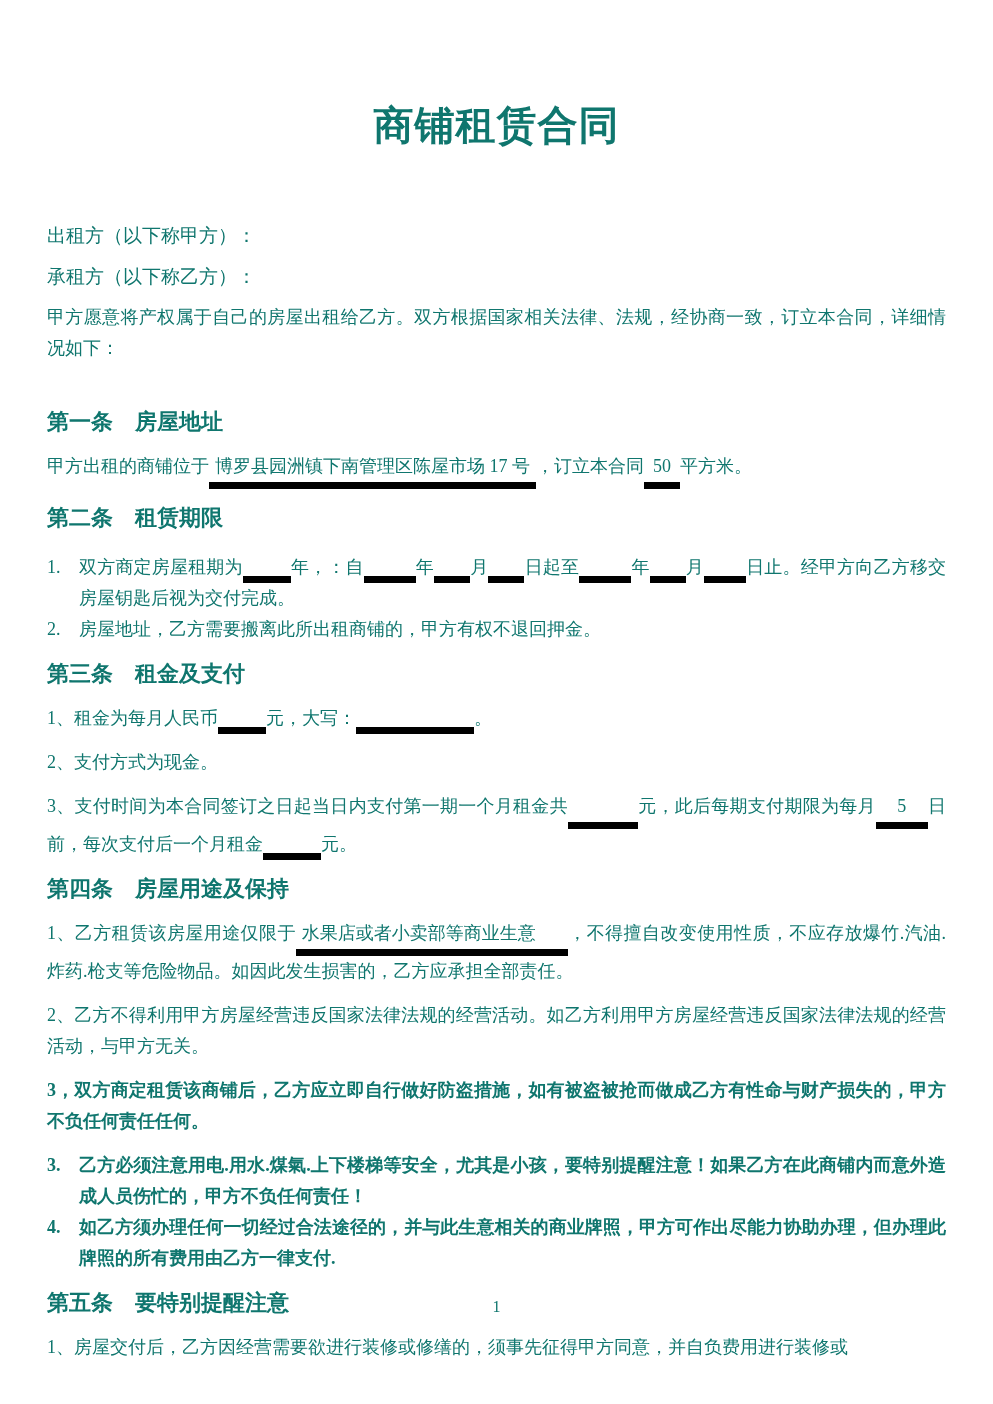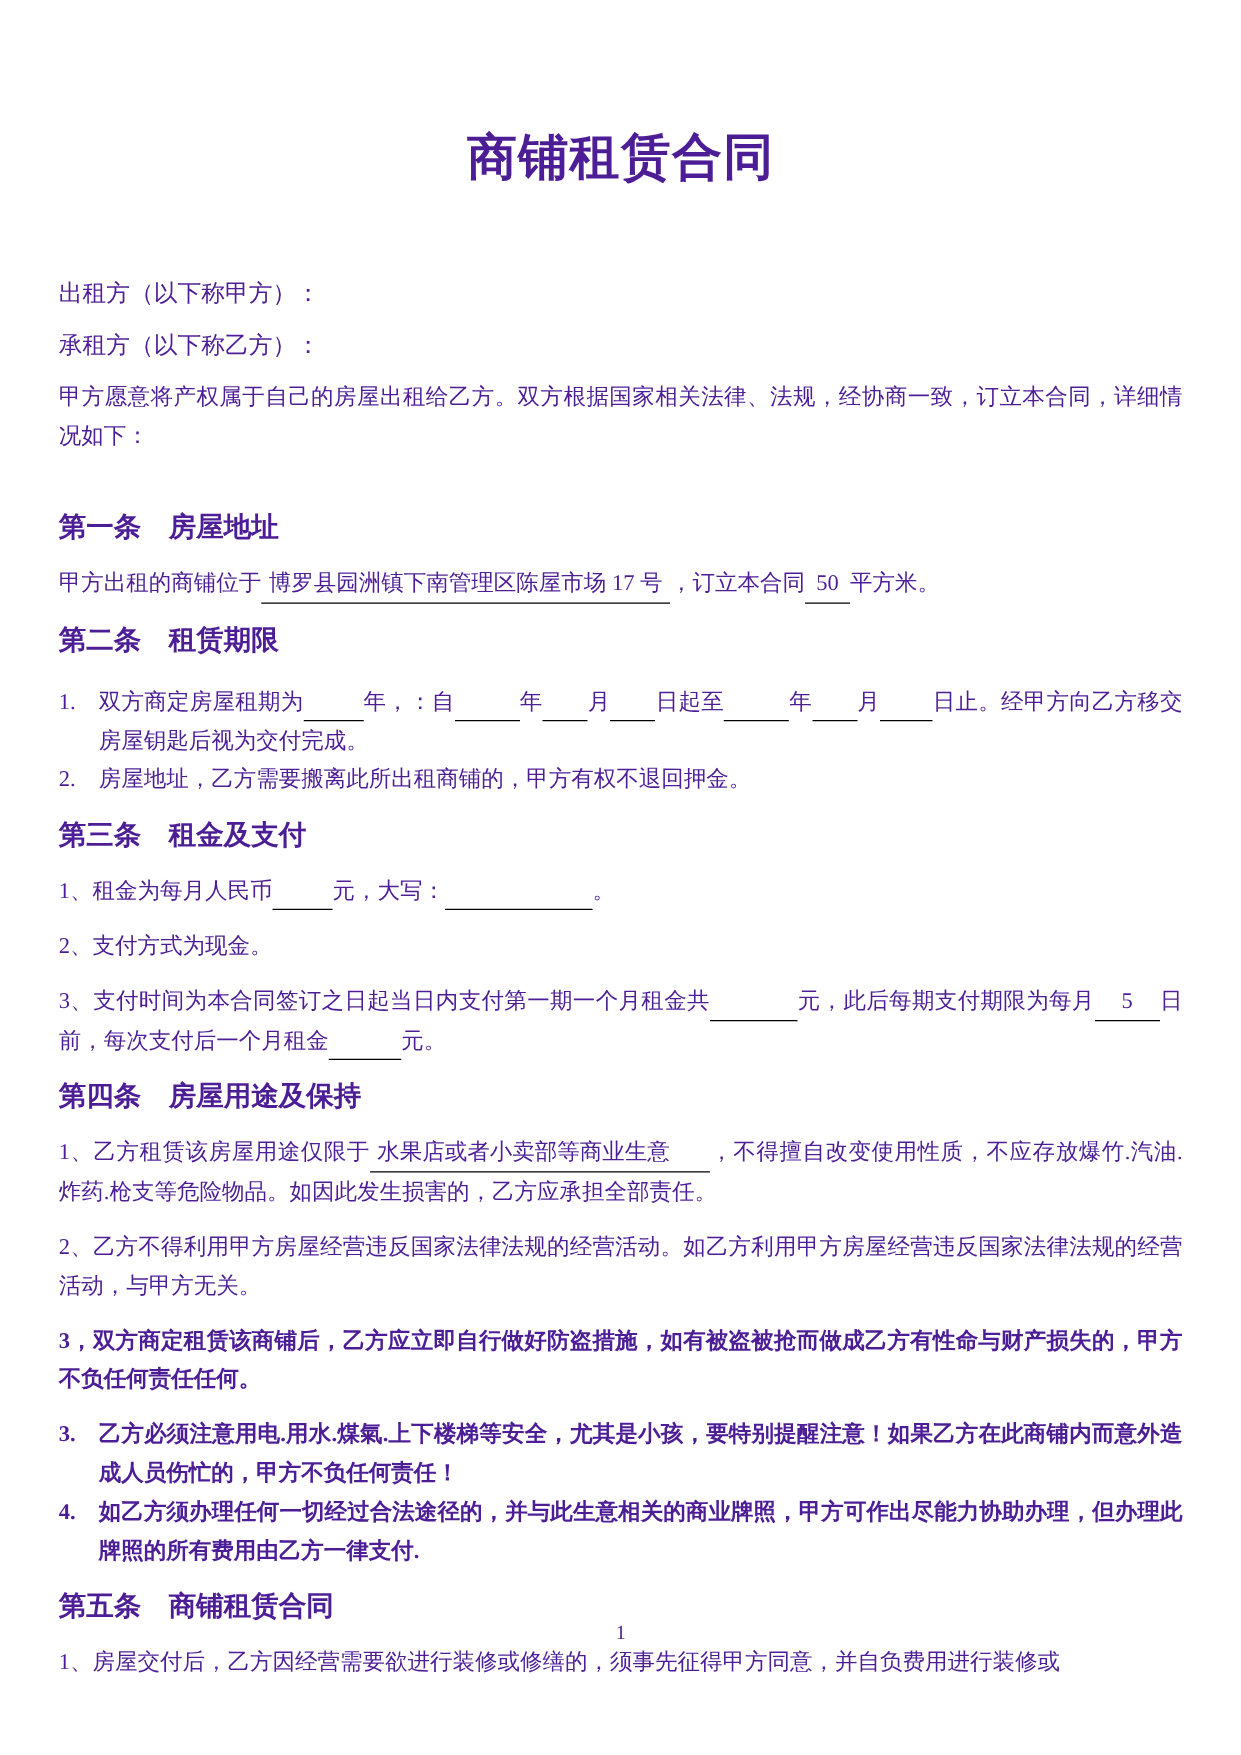--- a/index.html
+++ b/index.html
@@ -3,21 +3,21 @@
 <meta charset="utf-8">
 <style>
   html,body{margin:0;padding:0;background:#fff;}
   .page{
     position:relative;
     width:993px;
     height:1404px;
     margin:0 auto;
     background:#fff;
     font-family:"Liberation Serif","DejaVu Serif",serif;
-    color:#4c1d95;
+    color:#0f766e;
     box-sizing:border-box;
     padding:0 47px;
     overflow:hidden;
   }
   .title{
     margin:0;
     padding-top:100px;
     text-align:center;
     font-size:40px;
     line-height:1.3;
@@ -57,21 +57,21 @@
     line-height:31px;
   }
   .list-item + .list-item{margin-top:0px;}
   .list-num{
     flex:0 0 32px;
     white-space:nowrap;
   }
   .list-body{flex:1;text-align:justify;}
   .blank{
     display:inline-block;
-    border-bottom:1px solid #000000;
+    border-bottom:7px solid #000000;
     height:20px;
     line-height:20px;
     vertical-align:bottom;
     text-align:center;
   }
   .blank.filled{
     height:auto;
     line-height:inherit;
     padding:0 6px;
     vertical-align:baseline;
@@ -136,18 +136,18 @@
   <p class="para mt-sm bold">3，双方商定租赁该商铺后，乙方应立即自行做好防盗措施，如有被盗被抢而做成乙方有性命与财产损失的，甲方不负任何责任任何。</p>
   <div class="list-item mt-sm bold">
     <span class="list-num">3.</span>
     <div class="list-body">乙方必须注意用电.用水.煤氣.上下楼梯等安全，尤其是小孩，要特别提醒注意！如果乙方在此商铺内而意外造成人员伤忙的，甲方不负任何责任！</div>
   </div>
   <div class="list-item mt-sm bold">
     <span class="list-num">4.</span>
     <div class="list-body">如乙方须办理任何一切经过合法途径的，并与此生意相关的商业牌照，甲方可作出尽能力协助办理，但办理此牌照的所有费用由乙方一律支付.</div>
   </div>
 
-  <h2 class="heading mt-md">第五条　商铺租赁合同</h2>
+  <h2 class="heading mt-md">第五条　要特别提醒注意</h2>
   <p class="para mt-md">1、房屋交付后，乙方因经营需要欲进行装修或修缮的，须事先征得甲方同意，并自负费用进行装修或</p>
 
   <div class="footer">1</div>
 
 </div>
 
 </body></html>

